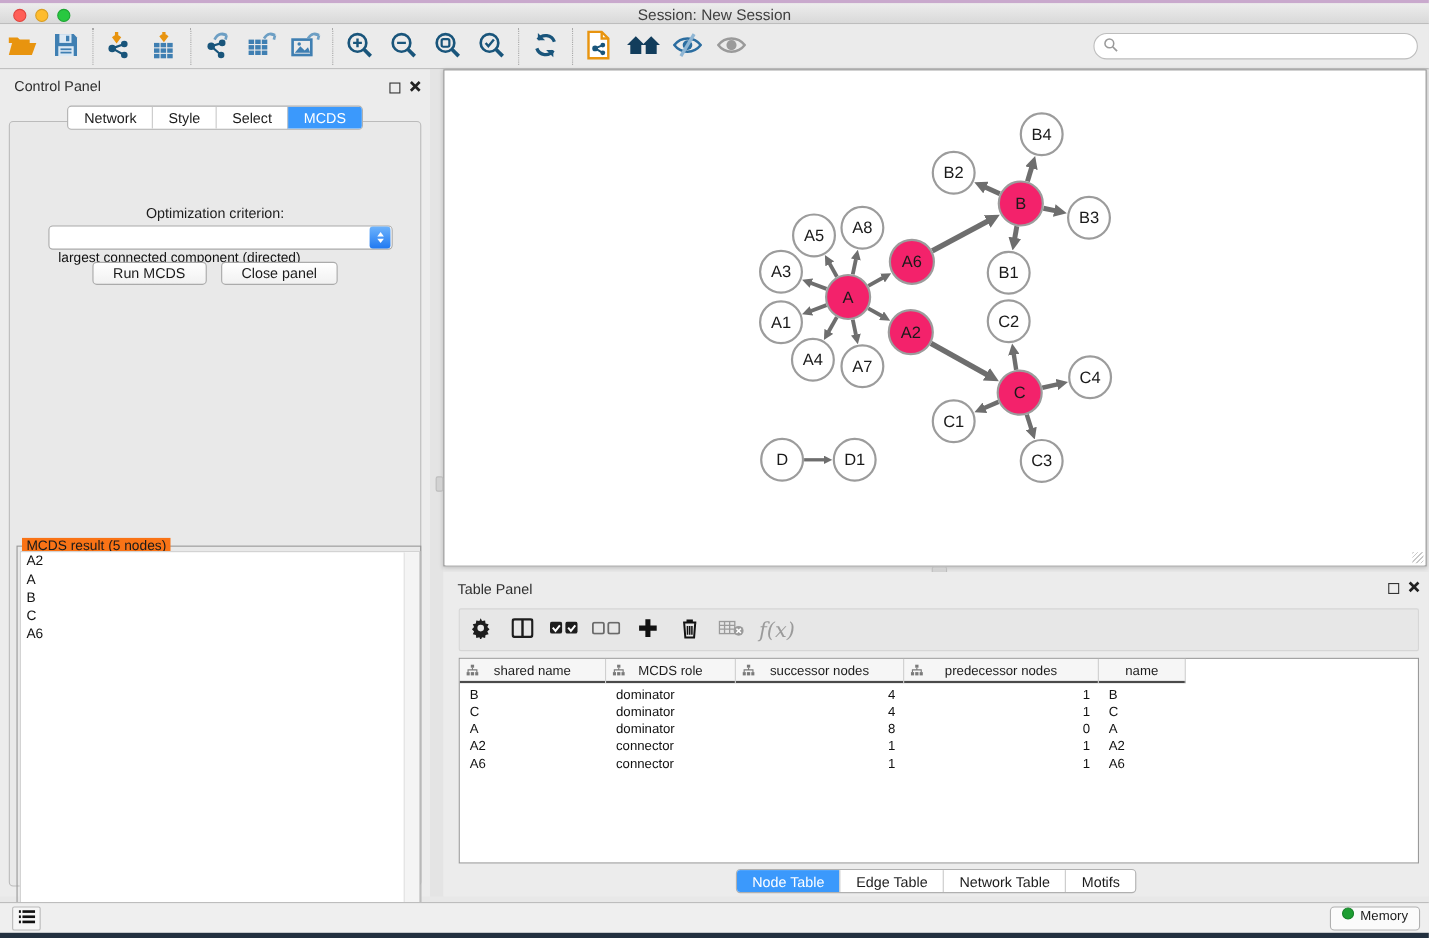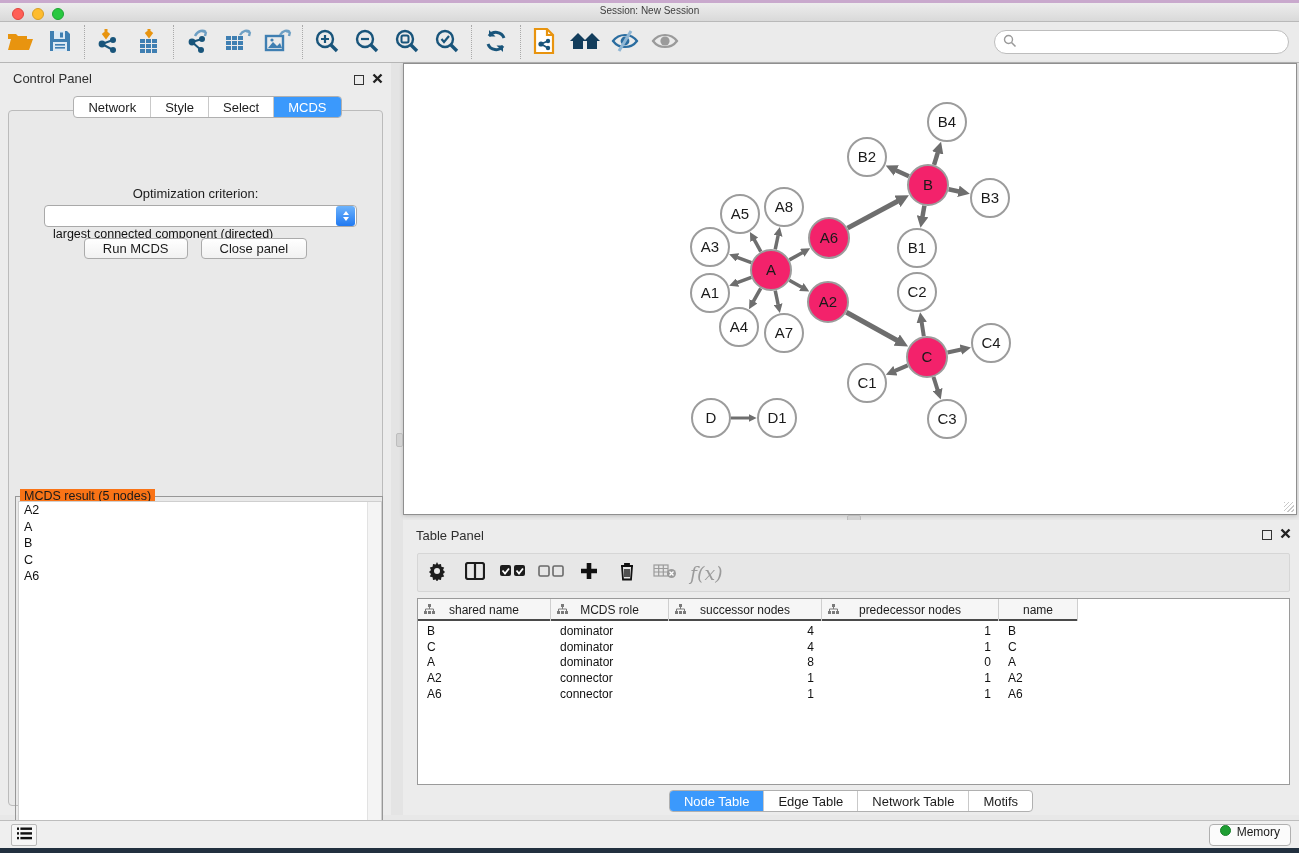--- a/index.html
+++ b/index.html
@@ -3,42 +3,42 @@
 <meta charset="utf-8">
 <style>
   * { margin:0; padding:0; box-sizing:border-box; }
   html,body { width:1299px; height:853px; overflow:hidden; }
   body { font-family:"Liberation Sans", sans-serif; background:#e8e8e8; position:relative; font-size:13px; color:#222; }
 
   
   .purple-strip { position:absolute; left:0; top:0; width:1299px; height:3px; background:#c9a9cd; }
   .app-titlebar { position:absolute; left:0; top:3px; width:1299px; height:19px;
     background:linear-gradient(#ededed,#d9d9d9); border-bottom:1px solid #b9b9b9; }
-  .app-title { position:absolute; left:0; right:0; top:2px; text-align:center; font-size:10px; color:#3e3e3e; }
+  .app-title { position:absolute; left:0; right:0; top:2px; text-align:center; font-size:14px; color:#3e3e3e; }
   .lights { position:absolute; left:12px; top:5px; display:flex; gap:8px; }
   .light { width:12px; height:12px; border-radius:50%; }
   .light.red { background:#ff5f57; border:1px solid #e0443e; }
   .light.yellow { background:#febc2e; border:1px solid #d89e24; }
   .light.green { background:#28c840; border:1px solid #1ea433; }
 
   .toolbar { position:absolute; left:0; top:22px; width:1299px; height:41px; background:#ebebeb;
     border-bottom:1px solid #b6b6b6; display:flex; align-items:center; }
   .tb-btn { width:40px; height:36px; display:flex; align-items:center; justify-content:center; flex:0 0 auto; }
   .tb-sep { width:1px; height:34px; border-left:1px dotted #a9a9a9; margin:0 4px; flex:0 0 auto; }
   .search-wrap { position:absolute; right:10px; top:8px; width:295px; height:24px; background:#fff;
     border:1px solid #bdbdbd; border-radius:12px; display:flex; align-items:center; padding-left:8px; }
   .search-wrap input { border:none; outline:none; flex:1; font-size:12px; font-family:"Liberation Sans",sans-serif; background:transparent; }
 
   
   .control-panel { position:absolute; left:0; top:63px; width:391px; height:752px; background:#ececec; }
   .panel-titlebar { position:absolute; left:0; top:0; width:100%; height:30px; }
   .panel-title { position:absolute; left:13px; top:8px; font-size:13px; color:#2e2e2e; }
   .panel-winbtns { position:absolute; right:8px; top:9px; display:flex; gap:8px; align-items:center; }
   .float-glyph { width:10px; height:10px; border:1.5px solid #333; display:inline-block; }
-  .tabs-row { position:absolute; left:12px; top:33px; width:100%; display:flex; justify-content:center; z-index:3; }
+  .tabs-row { position:absolute; left:0; top:33px; width:100%; display:flex; justify-content:center; z-index:3; }
   .tab-group { display:flex; background:#fff; border:1px solid #b0b0b0; border-radius:4px; overflow:hidden; height:22px; }
   .ctab { padding:2px 14px; font-size:13px; color:#1c1c1c; border-left:1px solid #c9c9c9; display:flex; align-items:center; cursor:default; }
   .ctab:first-child { border-left:none; }
   .ctab.selected { background:#3b99fc; color:#fff; }
   .cp-body { position:absolute; left:8px; top:47px; width:375px; height:696px; background:#e9e9e9;
     border:1px solid #bbb; border-radius:4px; }
   .opt-label { position:absolute; left:0; width:100%; top:75px; text-align:center; font-size:13px; color:#1d1d1d; }
   .dropdown { position:absolute; left:35px; top:94px; width:313px; height:22px; background:#fff; border:1px solid #a9a9a9;
     border-radius:4px; display:flex; align-items:center; }
   .dropdown .dd-text { flex:1; padding-left:8px; font-size:12.5px; color:#111; white-space:nowrap; overflow:hidden;margin-top:35px; }

